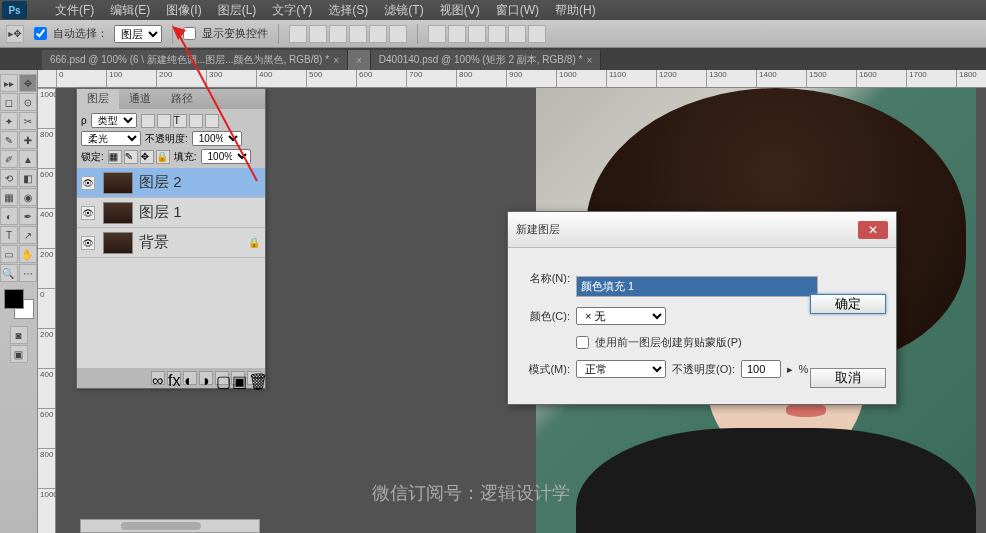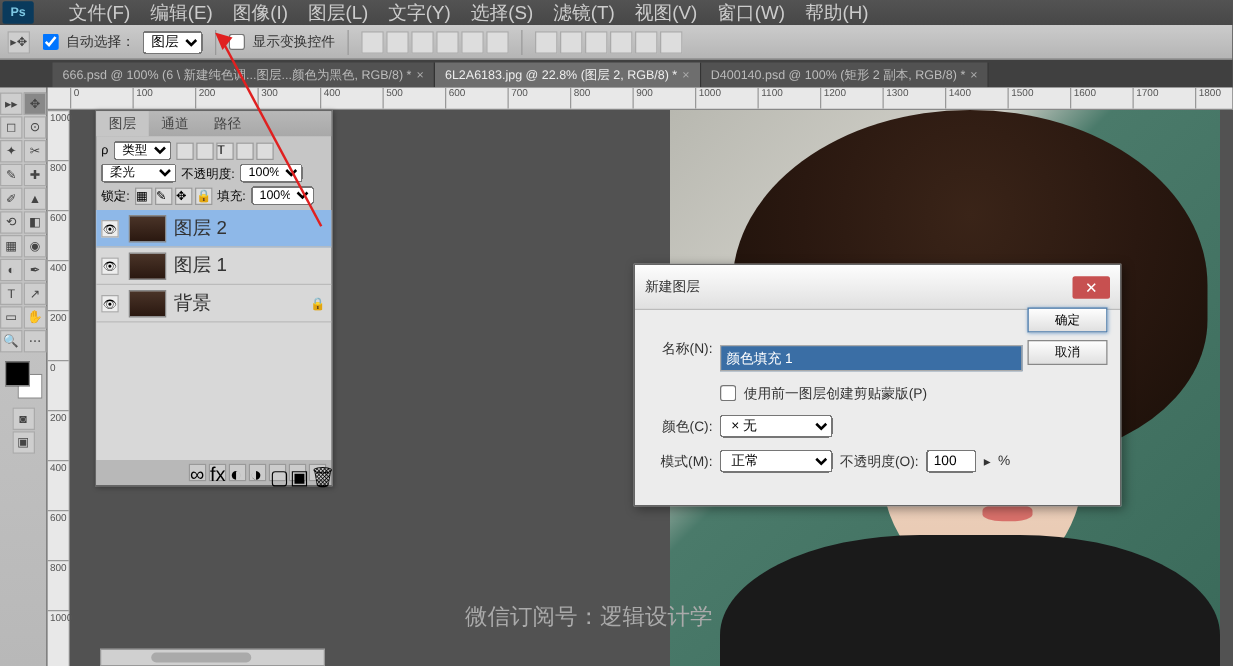--- a/index.html
+++ b/index.html
@@ -1,20 +1,20 @@
 <!DOCTYPE html>
 <html><head>
 <meta charset="utf-8">
 <style>
 * { margin: 0; padding: 0; box-sizing: border-box; font-family: "Microsoft YaHei", Arial, sans-serif; }
 body { width: 986px; height: 533px; overflow: hidden; background: #525252; position: relative; }
 
 .menubar { height: 20px; background: linear-gradient(#535353, #474747); display: flex; padding-left: 2px; align-items: center; }
 .ps-logo { width: 25px; height: 18px; background: #0a3a5c; color: #7ec8e3; font-size: 10px; font-weight: bold; display: flex; align-items: center; justify-content: center; border-radius: 2px; margin-right: 20px; }
-.menu-item { color: #ccc; font-size: 15px; padding: 2px 8px; cursor: pointer; }
+.menu-item { color: #ccc; font-size: 12px; padding: 2px 8px; cursor: pointer; }
 
 .toolbar { height: 28px; background: linear-gradient(#cbcbcb, #b5b5b5); border-bottom: 1px solid #888; display: flex; align-items: center; padding: 0 6px; gap: 6px; font-size: 11px; color: #333; }
 .tb-select { font-size: 11px; padding: 1px 2px; }
 .tb-checkbox { margin-left: 4px; }
 .tb-sep { width: 1px; height: 20px; background: #999; margin: 0 4px; }
 .tb-icongroup { display: flex; gap: 2px; }
 .tb-icon { width: 18px; height: 18px; background: #ddd; border: 1px solid #aaa; }
 
 .tabbar { height: 22px; background: #404040; display: flex; align-items: flex-end; padding-left: 42px; }
 .doc-tab { height: 20px; background: #525252; color: #bbb; font-size: 10px; padding: 3px 8px; border-right: 1px solid #333; display: flex; align-items: center; gap: 4px; cursor: pointer; }
@@ -67,21 +67,21 @@
 
 .dialog { position: absolute; left: 507px; top: 211px; width: 390px; background: #ececec; border: 1px solid #666; box-shadow: 2px 2px 8px rgba(0,0,0,0.4); }
 .dialog-title { height: 36px; background: linear-gradient(#fdfdfd, #e0e0e0); display: flex; align-items: center; padding: 0 8px; font-size: 11px; color: #333; border-bottom: 1px solid #bbb; }
 .dialog-close { margin-left: auto; width: 30px; height: 18px; background: #c75050; color: #fff; display: flex; align-items: center; justify-content: center; font-size: 12px; border-radius: 2px; cursor: pointer; }
 .dialog-body { padding: 12px 10px 16px 10px; font-size: 11px; color: #333; }
 .dlg-row { display: flex; align-items: center; gap: 6px; margin-bottom: 10px; }
 .dlg-label { width: 52px; text-align: right; }
 .dlg-input { flex: 1; padding: 2px 4px; background: #fff; border: 1px solid #aaa; font-size: 11px; }
 .dlg-input.sel { background: #3a6ea5; color: #fff; margin-top: 16px; }
 .dlg-btns { position: absolute; right: 10px; top: 34px; display: flex; flex-direction: column; gap: 6px; }
-.dlg-btn { width: 64px; height: 20px; background: linear-gradient(#fefefe, #e0e0e0); border: 1px solid #888; font-size: 10px; cursor: pointer; }
+.dlg-btn { width: 76px; height: 20px; background: linear-gradient(#fefefe, #e0e0e0); border: 1px solid #888; font-size: 13px; cursor: pointer; margin-top: 48px; }
 .dlg-btn.ok { border: 1px solid #4a7aaa; box-shadow: 0 0 3px #6a9aca; }
 .dlg-inner { margin-right: 68px; }
 .dlg-select { padding: 1px 4px; font-size: 11px; width: 90px; }
 .num-input { width: 40px; padding: 1px 4px; font-size: 11px; }
 
 .red-arrow { position: absolute; left: 172px; top: 26px; width: 90px; height: 160px; pointer-events: none; z-index: 50; }
 .watermark { position: absolute; left: 372px; bottom: 28px; color: #aaa; font-size: 18px; pointer-events: none; font-family: Liberation Mono, monospace; }
 
 .scrollbar-h { position: absolute; bottom: 0; left: 80px; width: 180px; height: 14px; background: #d0d0d0; border: 1px solid #999; }
 .scrollbar-h::before { content: ''; position: absolute; left: 40px; top: 2px; width: 80px; height: 8px; background: #aaa; border-radius: 4px; }
@@ -130,21 +130,20 @@
     <div class="tb-icon"></div>
   </div>
 </div>
 
 <div class="tabbar">
   <div class="doc-tab">
       <span>666.psd @ 100% (6 \ 新建纯色调...图层...颜色为黑色, RGB/8) *</span>
       <span class="tab-close">×</span>
     </div>
   <div class="doc-tab active">
-      <span>6L2A6183.jpg @ 22.8% (图层 2, RGB/8) *</span>
       <span class="tab-close">×</span>
     </div>
   <div class="doc-tab">
       <span>D400140.psd @ 100% (矩形 2 副本, RGB/8) *</span>
       <span class="tab-close">×</span>
     </div>
 </div>
 
 <div class="workspace">
 
@@ -330,27 +329,27 @@
   <div class="dialog-body">
     <div class="dlg-btns">
       <button class="dlg-btn ok">确定</button>
       <button class="dlg-btn">取消</button>
     </div>
     <div class="dlg-inner">
       <div class="dlg-row">
         <div class="dlg-label">名称(N):</div>
         <div class="dlg-input sel">颜色填充 1</div>
       </div>
+      <div class="dlg-row">
+        <div class="dlg-label">颜色(C):</div>
+        <select class="dlg-select"><option>× 无</option></select>
+      </div>
       <div class="dlg-row" style="padding-left:58px">
         <input type="checkbox" style="">
         <span>使用前一图层创建剪贴蒙版(P)</span>
-      </div>
-      <div class="dlg-row">
-        <div class="dlg-label">颜色(C):</div>
-        <select class="dlg-select"><option>× 无</option></select>
       </div>
       <div class="dlg-row">
         <div class="dlg-label">模式(M):</div>
         <select class="dlg-select"><option>正常</option></select>
         <span>不透明度(O):</span>
         <input class="num-input" value="100" style="">
         <span>▸</span>
         <span>%</span>
       </div>
     </div>

